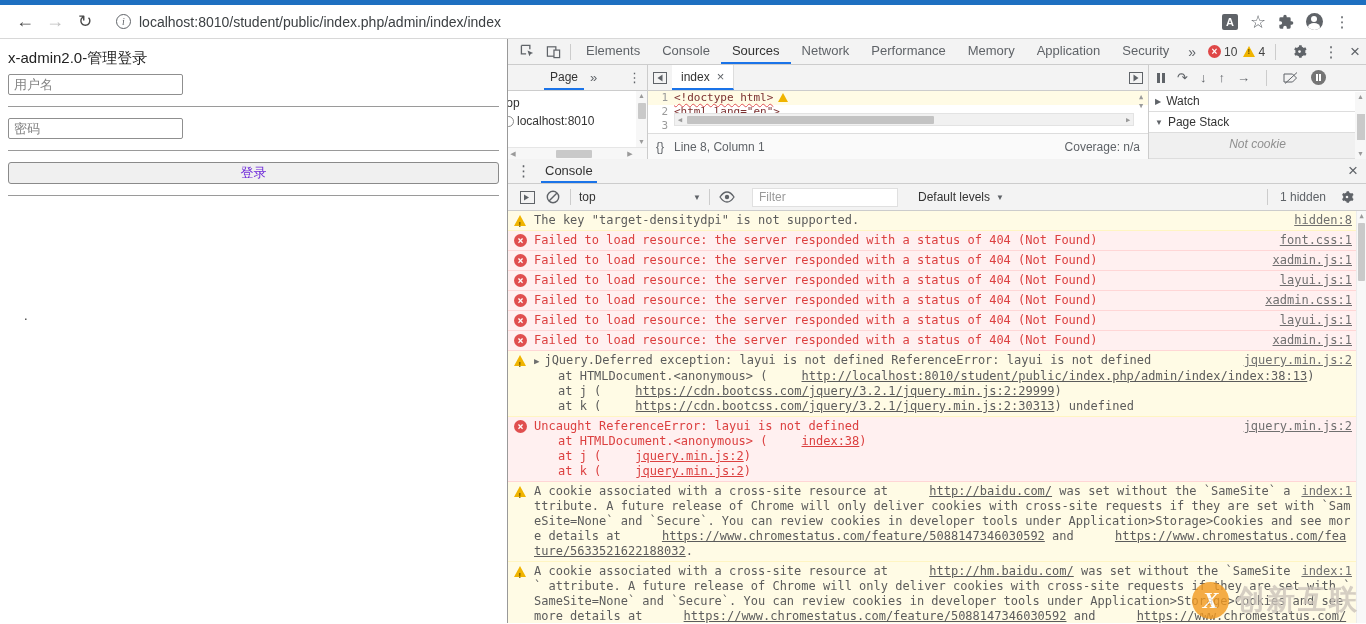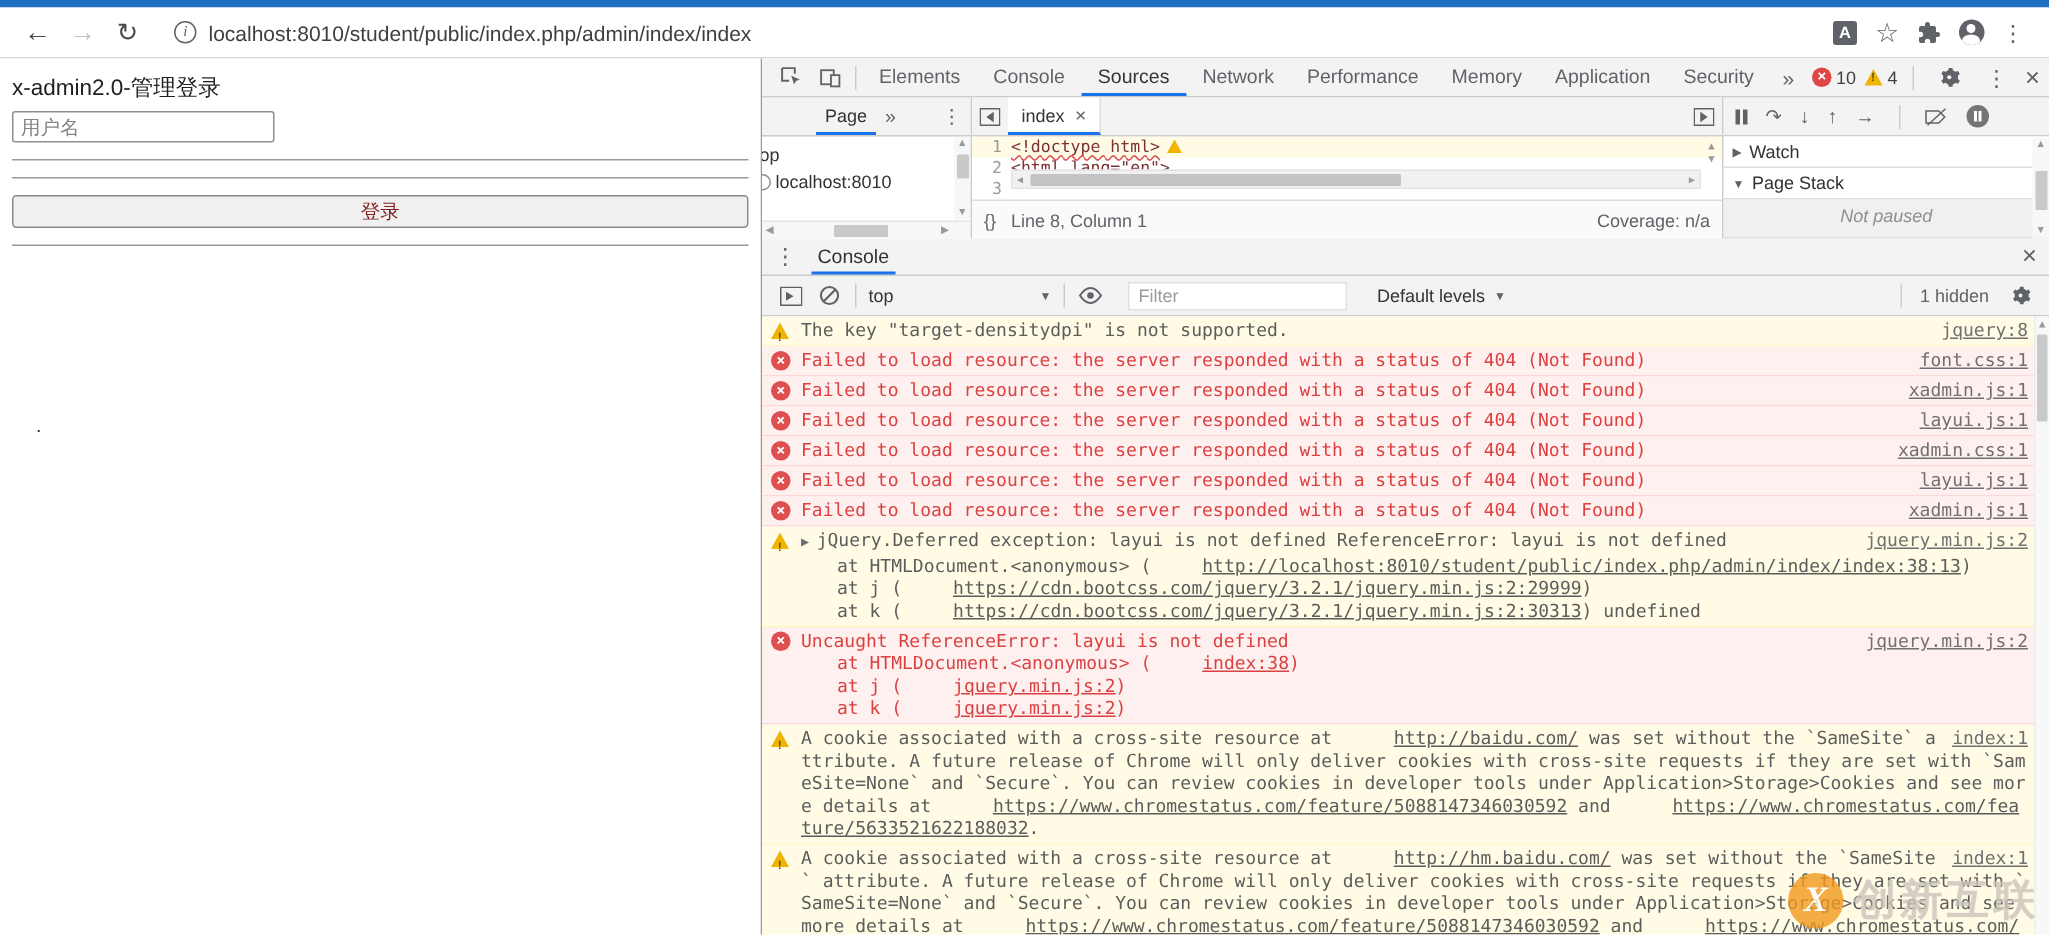--- a/index.html
+++ b/index.html
@@ -25,21 +25,21 @@
   .avatar-circle::after { content:""; position:absolute; left:2.5px; top:10px; width:12px; height:8px; border-radius:50%; background:#fff; }
   .kebab-glyph { font-size:15px; letter-spacing:0; }
 
   
   .content { display:flex; height:584px; }
   .page-area { width:507px; padding:0 8px; background:#fff; position:relative; }
   .login-title { margin-top:10px; font-size:15px; color:#1f1f1f; }
   .login-input { display:block; width:175px; height:21px; margin-top:6px; border:1px solid #8f8f8f; border-radius:2px; padding:1px 5px; font-size:13px; font-family:"Liberation Sans",sans-serif; color:#333; }
   .login-input::placeholder { color:#838383; }
   .page-area hr { border:none; border-top:1px solid #9a9a9a; margin:11px 0; }
-  .login-button { display:block; width:100%; height:22px; background:#f0f0f0; border:1px solid #8a8a8a; border-radius:3px; font-size:13px; color:#7f1d1d; cursor:pointer; font-family:"Liberation Sans",sans-serif; }
+  .login-button { display:block; width:100%; height:22px; background:#f0f0f0; border:1px solid #8a8a8a; border-radius:3px; font-size:13px; color:#6d28d9; cursor:pointer; font-family:"Liberation Sans",sans-serif; }
   .stray-dot { margin:112px 0 0 16px; font-size:13px; color:#333; }
 
   
   .devtools { flex:1; border-left:1px solid #999; display:flex; flex-direction:column; background:#fff; min-width:0; }
   .dt-tabbar { height:26px; background:#f3f3f3; border-bottom:1px solid #ccc; display:flex; align-items:center; padding:0 6px; flex:none; }
   .dt-iconbtn { width:26px; height:24px; display:flex; align-items:center; justify-content:center; color:#5f6368; cursor:pointer; flex:none; }
   .vdiv { width:1px; height:16px; background:#ccc; margin:0 4px; flex:none; }
   .dt-tabs { display:flex; height:100%; }
   .dt-tab { padding:0 11px; font-size:13px; color:#5f6368; display:flex; align-items:center; cursor:pointer; border-bottom:2px solid transparent; white-space:nowrap; }
   .dt-tab.active { color:#333; border-bottom-color:#1a73e8; }
@@ -170,20 +170,21 @@
       </span>
     <span class="tb-icon kebab-glyph">⋮</span>
   </div>
 
   <div class="content">
 
     <div class="page-area">
       <div class="login-title">x-admin2.0-管理登录</div>
       <input class="login-input" placeholder="用户名" style="">
       <hr>
+      <input class="login-input" placeholder="密码" style="">
       <hr>
       <button class="login-button">登录</button>
       <hr>
       <div class="stray-dot">.</div>
     </div>
 
     <div class="devtools">
 
       <div class="dt-tabbar">
         <span class="dt-iconbtn">
@@ -336,21 +337,21 @@
               </span>
           </div>
           <div class="dbg-section">
             <span class="sec-arrow">▶</span>
             <span>Watch</span>
           </div>
           <div class="dbg-section">
             <span class="sec-arrow">▼</span>
             <span>Page Stack</span>
           </div>
-          <div class="not-paused">Not paused</div>
+          <div class="not-paused">Not cookie</div>
           <div class="dbg-vscroll">
             <span class="arr" style="display:block;text-align:center;font-size:7px;color:#9a9a9a;height:10px;line-height:10px;">▲</span>
             <span class="thumb"></span>
             <span style="position:absolute;bottom:0;left:0;right:0;text-align:center;font-size:7px;color:#9a9a9a;height:10px;line-height:10px;">▼</span>
           </div>
         </div>
       </div>
 
       <div class="dt-console">
         <div class="console-header">
@@ -398,21 +399,21 @@
                 </svg>
             </span>
           </span>
         </div>
         <div class="console-messages">
           <div class="console-scroll-pad" id="console-rows">
               <div class="console-row row-warn">
                 <span class="cicon">
                   <span class="tri"></span>
                 </span>
-                <div class="row-body"><span class="source-link">jquery:8</span><span class="seg-text">The key "target-densitydpi" is not supported.</span></div>
+                <div class="row-body"><span class="source-link">hidden:8</span><span class="seg-text">The key "target-densitydpi" is not supported.</span></div>
               </div>
               <div class="console-row row-error">
                 <span class="cicon">
                   <span class="err-circle">×</span>
                 </span>
                 <div class="row-body"><span class="source-link">font.css:1</span><span class="seg-text">Failed to load resource: the server responded with a status of 404 (Not Found)</span></div>
               </div>
               <div class="console-row row-error">
                 <span class="cicon">
                   <span class="err-circle">×</span>

